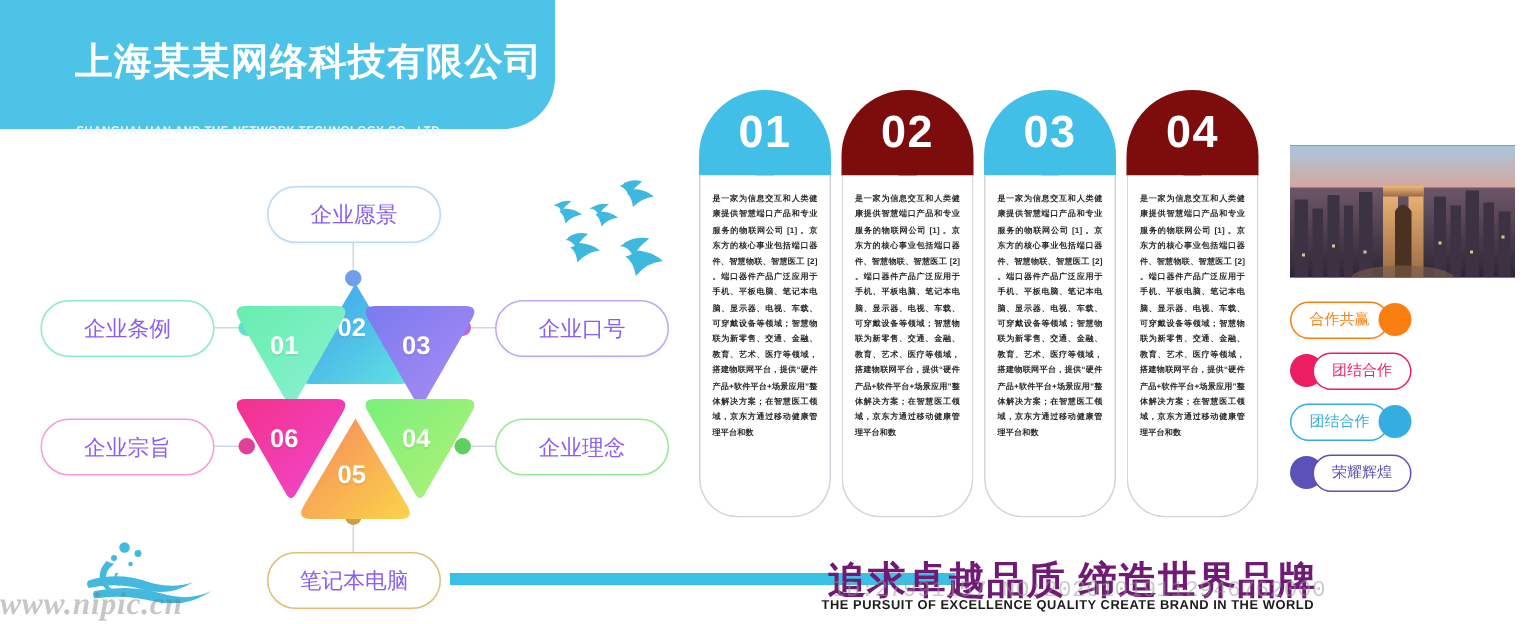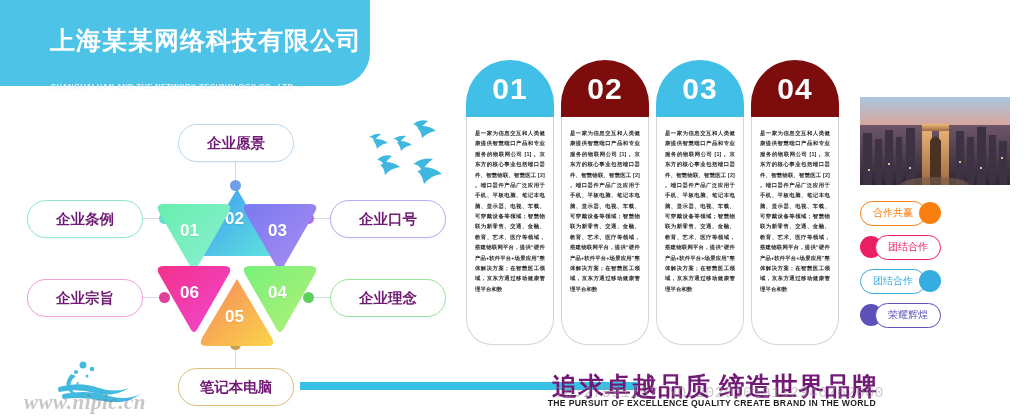--- a/index.html
+++ b/index.html
@@ -29,22 +29,22 @@
     font-size: 7.6px; font-weight: 700; color: #eaf8fd;
     letter-spacing: 0.35px; white-space: nowrap; margin-top: 24px;
   }
 
   
   .pill {
     position: absolute;
     display: flex; align-items: center; justify-content: center;
     background: #ffffff;
     border-radius: 999px;
-    font-size: 14.5px; font-weight: 700;
-    color: #701a75;
+    font-size: 14.5px; font-weight: 400;
+    color: #8b5cf6;
     box-shadow: 0 1px 3px rgba(80,140,180,.08);
   }
   .pill-vision { left: 178px; top: 124px; width: 116px; height: 38px; border: 1.4px solid #bcd9f3; }
   .pill-rules  { left: 27px;  top: 200px; width: 116px; height: 38px; border: 1.4px solid #8fe8cf; }
   .pill-slogan { left: 330px; top: 200px; width: 116px; height: 38px; border: 1.4px solid #c0a8ee; }
   .pill-purpose{ left: 27px;  top: 279px; width: 116px; height: 38px; border: 1.4px solid #f4a0d8; }
   .pill-idea   { left: 330px; top: 279px; width: 116px; height: 38px; border: 1.4px solid #9ce79a; }
   .pill-mission{ left: 178px; top: 368px; width: 116px; height: 38px; border: 1.4px solid #dec07a; }
 
   
@@ -66,21 +66,21 @@
   .wave-logo { position: absolute; left: 55px; top: 360px; width: 120px; height: 42px; }
 
   
   .watermark {
     position: absolute; left: 0px; top: 388px;
     width: 240px; height: 28px;
     font-family: "Liberation Serif", serif;
     font-style: italic; font-weight: 700;
     font-size: 21px; color: rgba(120,120,120,.42);
     display: flex; align-items: center; gap: 4px;
-    letter-spacing: .5px; white-space: nowrap; padding-left: 24px;
+    letter-spacing: .5px; white-space: nowrap;
   }
 
   
   .cyan-bar { position: absolute; left: 300px; top: 382px; width: 337px; height: 8px; background: #39c0e6; }
 
   
   .card { position: absolute; top: 60px; width: 88px; height: 285px; }
   .card-top {
     position: absolute; left: 0; top: 0; width: 88px; height: 57px;
     border-top-left-radius: 44px; border-top-right-radius: 44px;

